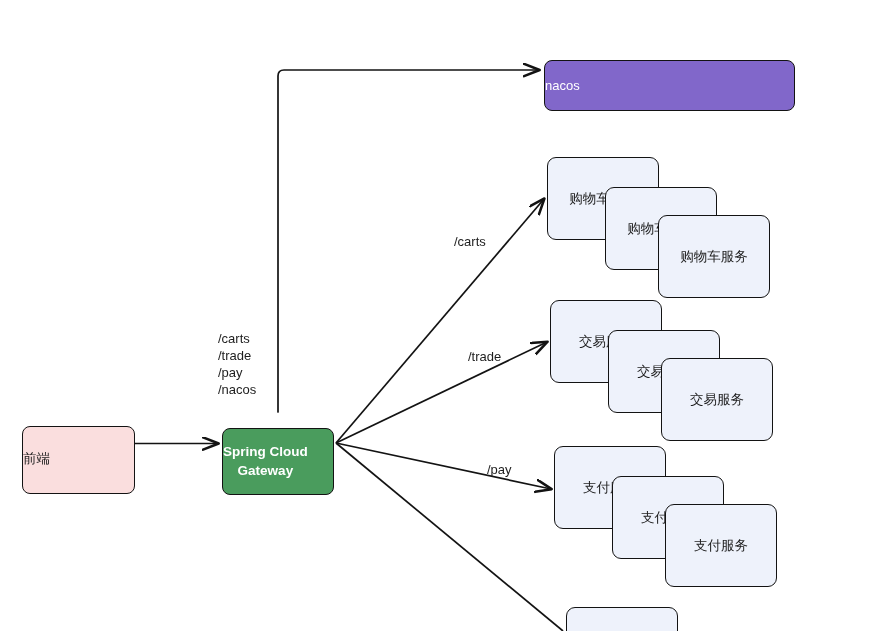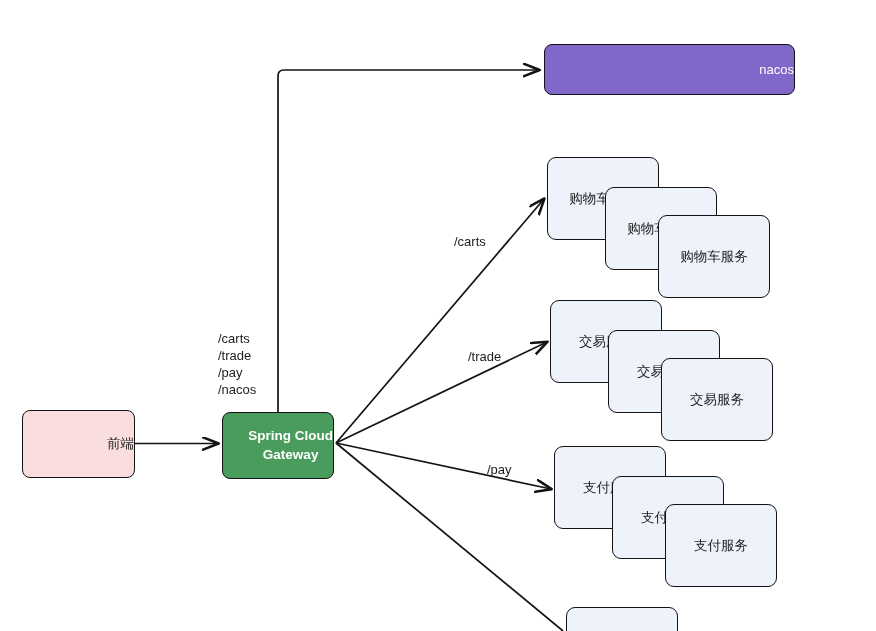--- a/index.html
+++ b/index.html
@@ -25,32 +25,34 @@
     height: 631px;
     pointer-events: none;
   }
   .node {
     position: absolute;
     box-sizing: border-box;
     border: 1.6px solid #131313;
     border-radius: 8px;
     display: flex;
     align-items: center;
-    justify-content: flex-end;
+    justify-content: flex-start;
     text-align: center;
     line-height: 1.35;
+    margin-top: 16px;
   }
   .node-frontend {
     left: 22px;
     top: 410px;
     width: 113px;
     height: 68px;
     background: #fadede;
     color: #1d1d1d;
     font-size: 13.5px;
+    font-family: Liberation Mono, monospace;
   }
   .node-gateway {
     left: 222px;
     top: 412px;
     width: 112px;
     height: 67px;
     background: #4a9c5d;
     color: #ffffff;
     font-size: 13.5px;
     font-weight: bold;

